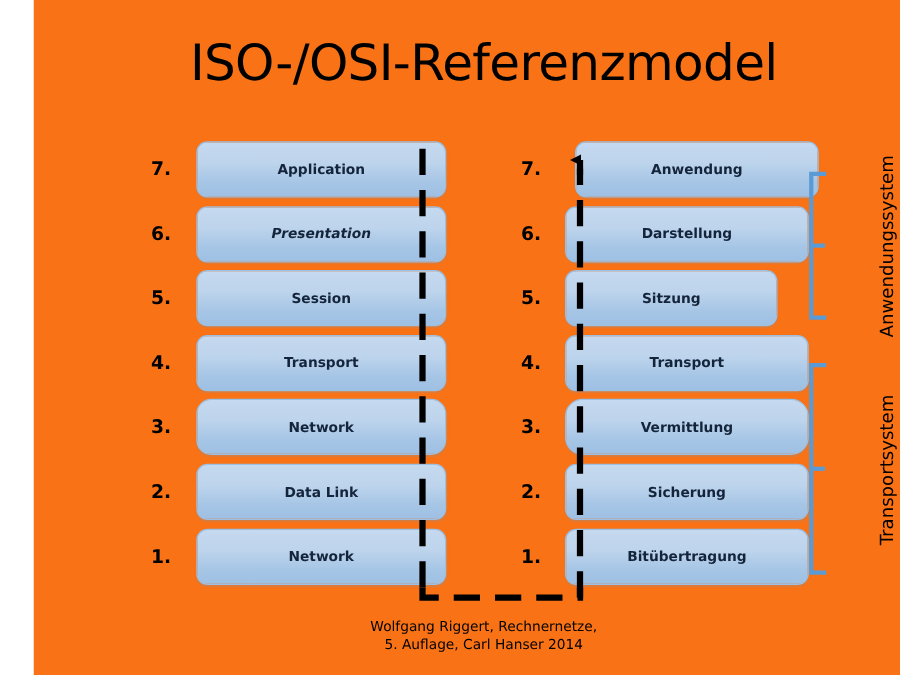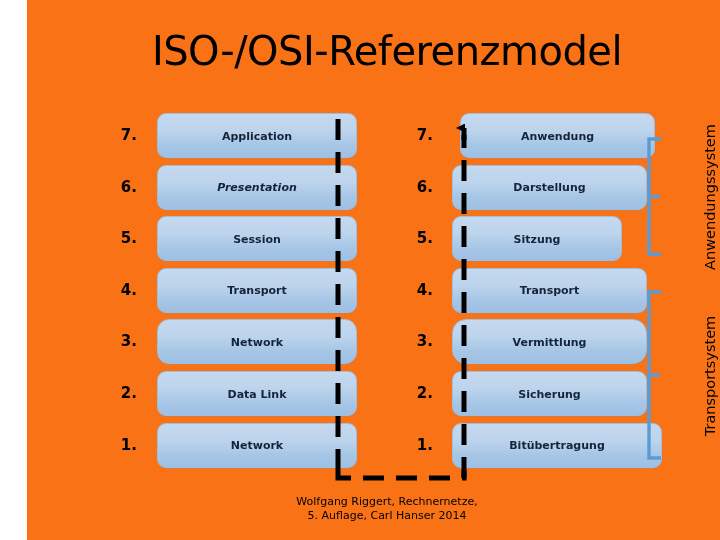--- a/index.html
+++ b/index.html
@@ -167,21 +167,21 @@
       </div>
       <div class="layer-num" style="left: 372px; top: 319.4px;">3.</div>
       <div class="layer-box" style="left: 425px; top: 319.4px; width: 195px; border-radius: 14px;">
         <div class="layer-label">Vermittlung</div>
       </div>
       <div class="layer-num" style="left: 372px; top: 371px;">2.</div>
       <div class="layer-box" style="left: 425px; top: 371px; width: 195px;">
         <div class="layer-label">Sicherung</div>
       </div>
       <div class="layer-num" style="left: 372px; top: 422.6px;">1.</div>
-      <div class="layer-box" style="left: 425px; top: 422.6px; width: 210px;">
+      <div class="layer-box" style="left: 425px; top: 422.6px; width: 195px;">
         <div class="layer-label">Bitübertragung</div>
       </div>
     </div>
 
   <svg id="flow-svg" viewBox="0 0 720 540">
     <defs>
       <marker id="upArrow" markerWidth="9" markerHeight="9" refX="4.5" refY="8" orient="auto-start-reverse" markerUnits="userSpaceOnUse">
         <path d="M4.5 0 L9 9 L0 9 Z" fill="#000000"></path>
       </marker>
     </defs>

